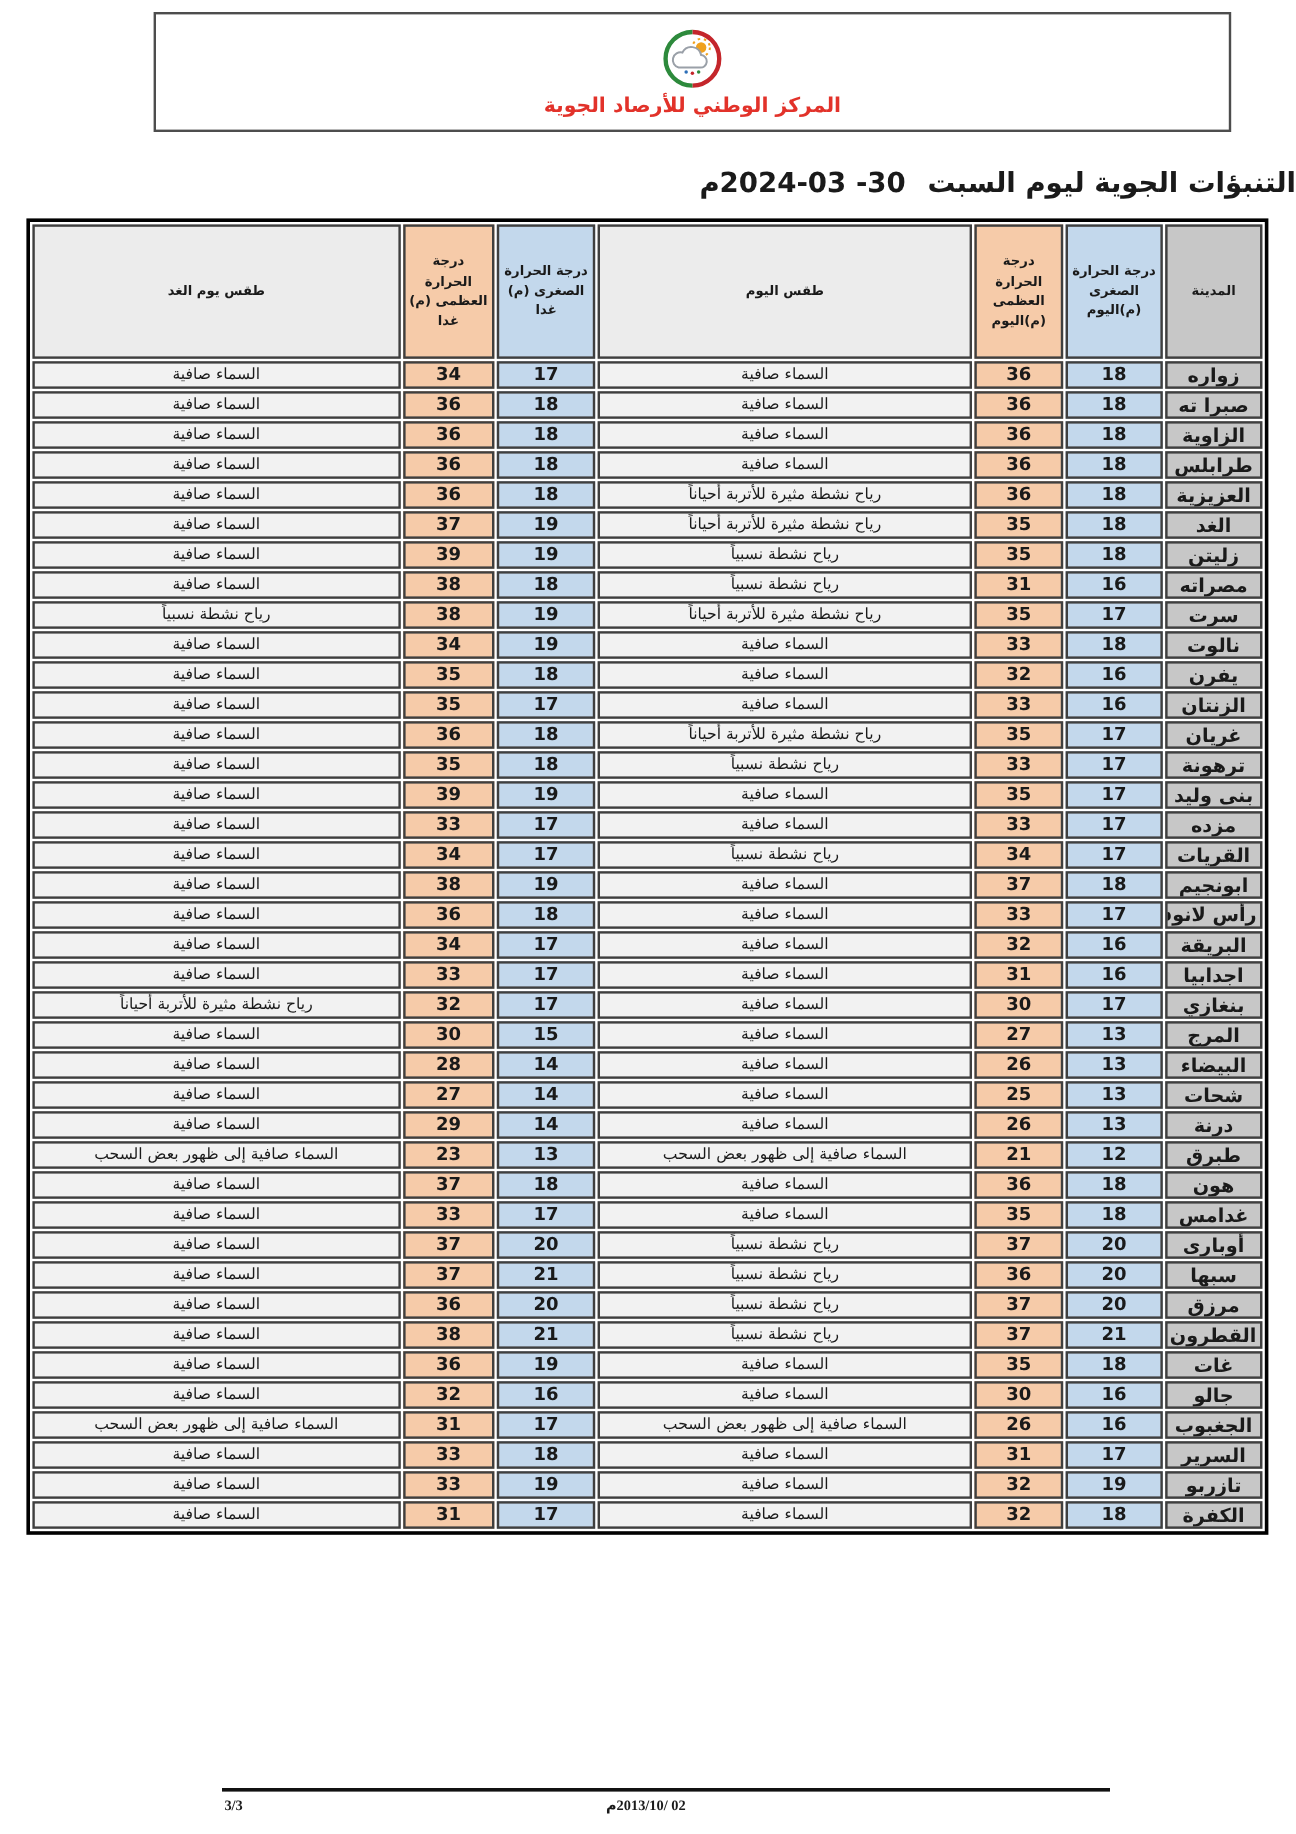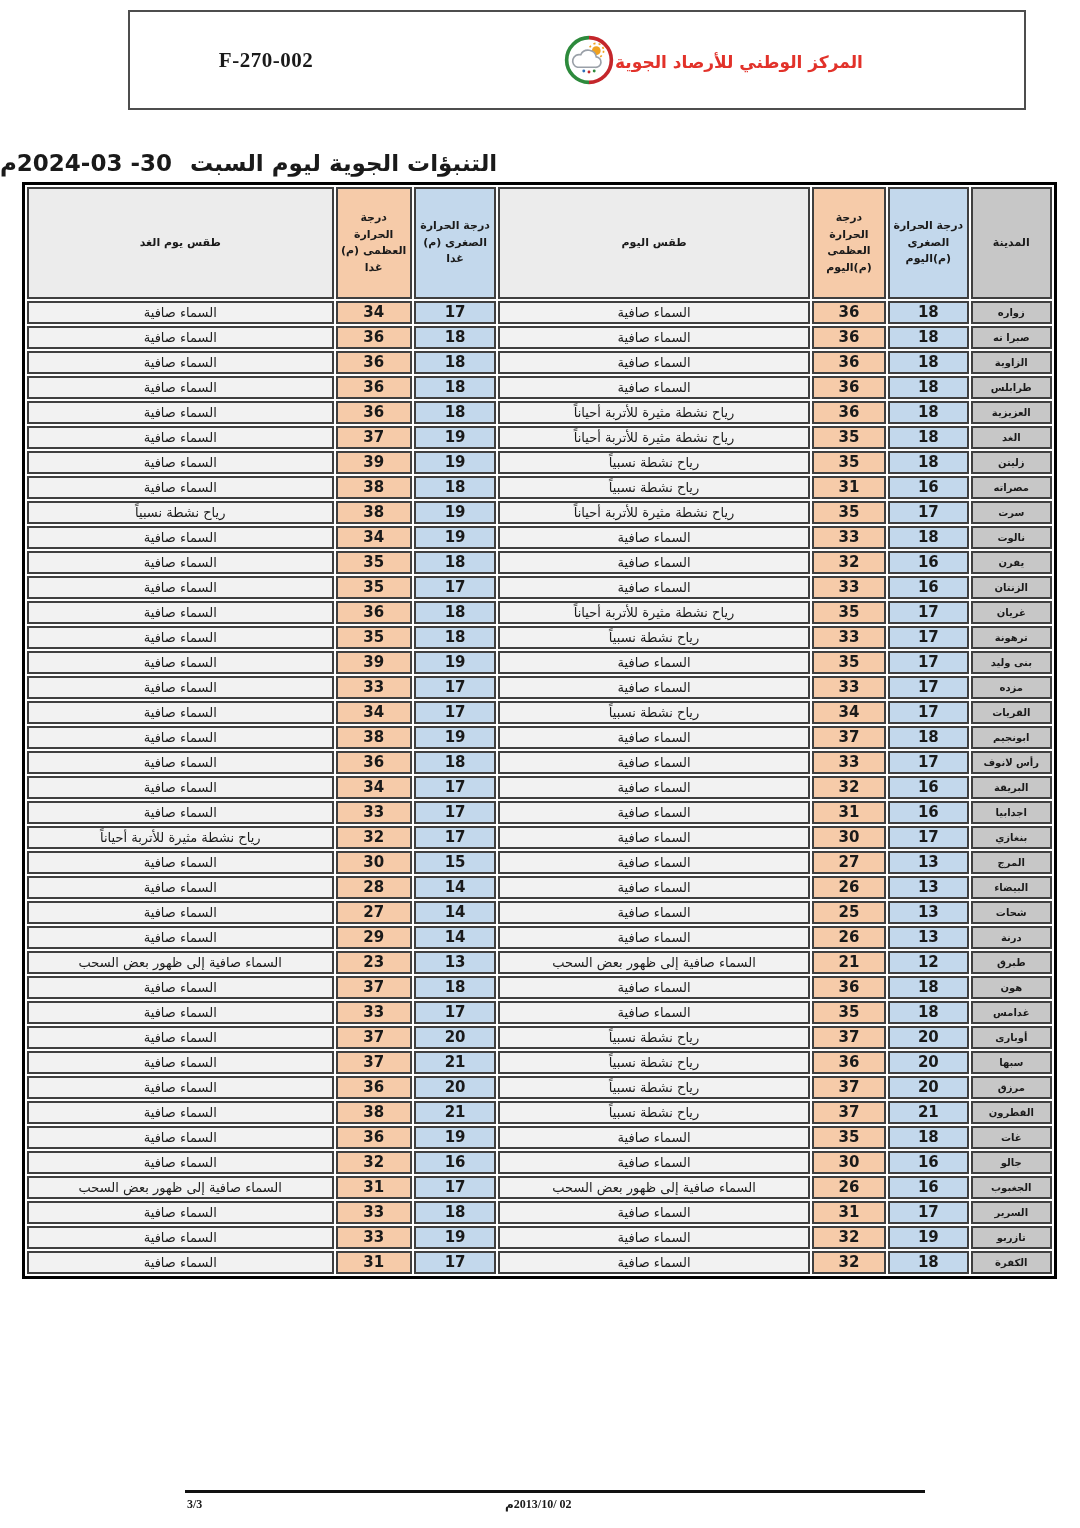--- a/index.html
+++ b/index.html
@@ -10,59 +10,58 @@
   
   .form-box{
     position:absolute;left:128px;top:10px;width:894px;height:96px;
     border:2px solid #4d4d4d;display:flex;flex-direction:row;background:#fff;
   }
   .form-box .cell{display:flex;align-items:center;justify-content:center;}
   .cell-code{width:272px;font-family:"Liberation Serif","DejaVu Serif",serif;
     font-weight:bold;font-size:21px;letter-spacing:.5px;}
   .cell-doc-title{width:308px;border-left:2px solid #4d4d4d;border-right:2px solid #4d4d4d;
     flex-direction:column;font-weight:bold;font-size:16px;line-height:1.45;text-align:center;}
-  .cell-org{flex:1;flex-direction:row;justify-content:flex-start;padding-top:0;}
+  .cell-org{flex:1;flex-direction:column;justify-content:flex-start;padding-top:0;}
   .org-name{color:#e2322a;font-weight:bold;font-size:17px;margin-top:3px;}
   
   .page-title{
-    position:absolute;left:0;top:150px;width:100%;text-align:left;
+    position:absolute;left:0;top:140px;width:100%;text-align:right;
     font-weight:bold;font-size:23px;direction:rtl;
   }
   .ltr-vis{unicode-bidi:bidi-override;direction:ltr;margin-right:10px;display:inline-block;}
   
   table.forecast{
     position:absolute;left:22px;top:182px;width:1035px;
     border-collapse:separate;border-spacing:2px;table-layout:fixed;
     border:3px solid #000;background:#fff;direction:rtl;
   }
   th,td{box-sizing:border-box;border:2px solid #3f3f3f;text-align:center;vertical-align:middle;}
   thead th{height:112px;font-size:11px;font-weight:bold;line-height:1.5;padding:0 2px;}
   td{height:19px;line-height:19px;padding:0 3px;white-space:nowrap;overflow:hidden;}
   .bg-city{background:#c7c7c7;}
   .bg-min{background:#c3d8ec;}
   .bg-max{background:#f6cba9;}
   .bg-wx{background:#f2f2f2;}
   thead .bg-wx{background:#ececec;}
-  td.c-city{font-weight:bold;font-size:10px;}
+  td.c-city{font-weight:bold;font-size:16px;}
   td.c-num{font-weight:bold;font-size:15px;}
   td.c-wx{font-size:13px;}
   
   .footer-rule{position:absolute;left:185px;top:1490px;width:740px;border-top:3px solid #111;}
   .footer-item{position:absolute;top:1497px;font-weight:bold;font-size:12px;
     font-family:"Liberation Serif","DejaVu Sans",serif;}
   .f-version{right:78px;direction:rtl;margin-top:32px;}
   .f-date{left:505px;}
   .f-page{left:187px;}
   svg{display:block;}
 </style>
 </head>
 <body>
 
 <div class="form-box" dir="ltr">
-  <div class="cell cell-code">F-270-002</div>
   <div class="cell cell-org">
     <span>
       <svg width="52" height="52" viewBox="0 0 50 50">
         <circle cx="25" cy="25" r="21.5" fill="#ffffff"></circle>
         <path d="M25 3.5 A21.5 21.5 0 0 1 25 46.5" fill="none" stroke="#c4262b" stroke-width="3.5"></path>
         <path d="M25 46.5 A21.5 21.5 0 0 1 25 3.5" fill="none" stroke="#2d8a3c" stroke-width="3.5"></path>
         <circle cx="32" cy="16" r="7" fill="none" stroke="#f0a11e" stroke-width="1.6" stroke-dasharray="2 3"></circle>
         <circle cx="32" cy="16" r="4.2" fill="#f0a11e"></circle>
         <path d="M14 32 h17 a5 5 0 0 0 1 -10 a8 8 0 0 0 -15 -2 a6 6 0 0 0 -3 12 z" fill="#ffffff" stroke="#9aa0a8" stroke-width="1.6"></path>
         <circle cx="20" cy="35.5" r="1.4" fill="#2d6fb8"></circle>

